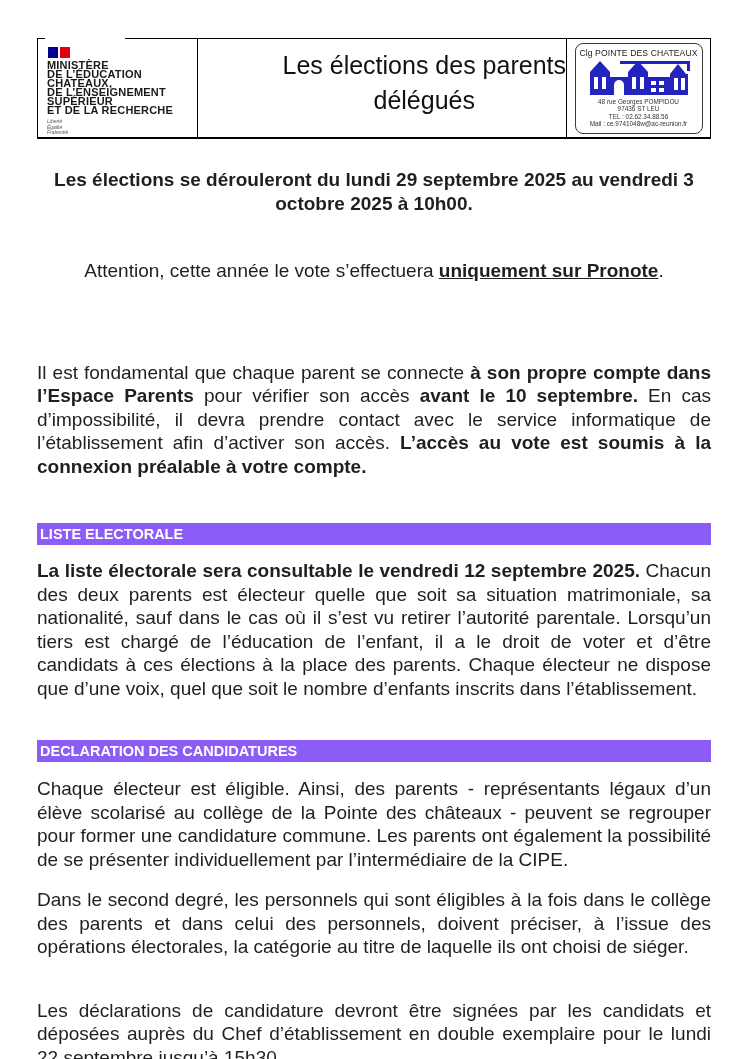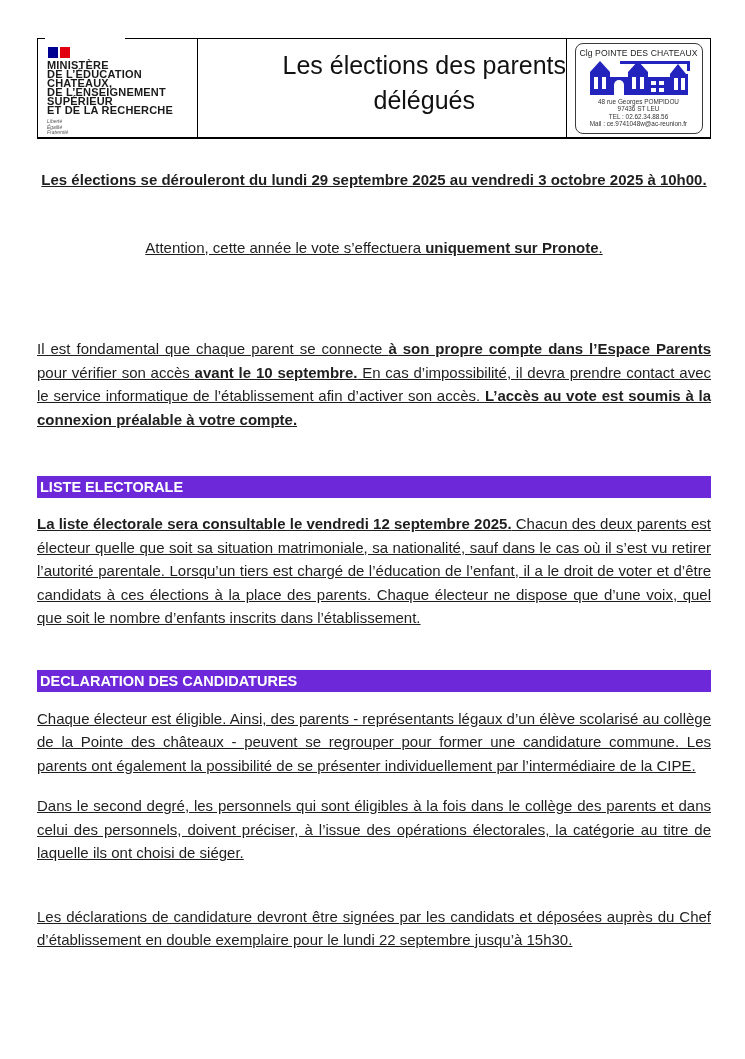--- a/index.html
+++ b/index.html
@@ -35,32 +35,32 @@
 
   
   .school-box { width:128px; height:91px; border:1.5px solid #3a3a3a; border-radius:8px;
                 display:flex; flex-direction:column; align-items:center; padding-top:4px; background:#fff; }
   .school-name { font-size:8.6px; font-weight:normal; color:#222; letter-spacing:.1px; white-space:nowrap; }
   .castle { margin:1px 0 1px 0; }
   .school-contact { text-align:center; }
   .school-contact div { font-size:6.4px; line-height:7.6px; color:#333; white-space:nowrap; }
 
   
-  .para { font-size:15px; line-height:23.5px;text-decoration:underline; }
+  .para { font-size:19px; line-height:23.5px; }
   .center { text-align:center; }
   .justify { text-align:justify; }
   b { font-weight:bold; }
   .u { text-decoration:underline; }
 
   .p-dates   { margin-top:29px; font-weight:bold; }
   .p-seats   { margin-top:12px; }
   .p-pronote { margin-top:44px; }
   .p-account { margin-top:78px; }
 
-  .banner { margin-top:45px; background:#6d28d9; color:#ffffff; height:22px;
+  .banner { margin-top:45px; background:#8b5cf6; color:#ffffff; height:22px;
             font-size:14.5px; font-weight:bold; line-height:22px; padding-left:3px; }
   .banner-2 { margin-top:40px; }
 
   .p-liste   { margin-top:14px; }
   .p-elig    { margin-top:15px; }
   .p-degre   { margin-top:17px; }
   .p-deadline{ margin-top:40px; }
 </style>
 </head>
 <body>

